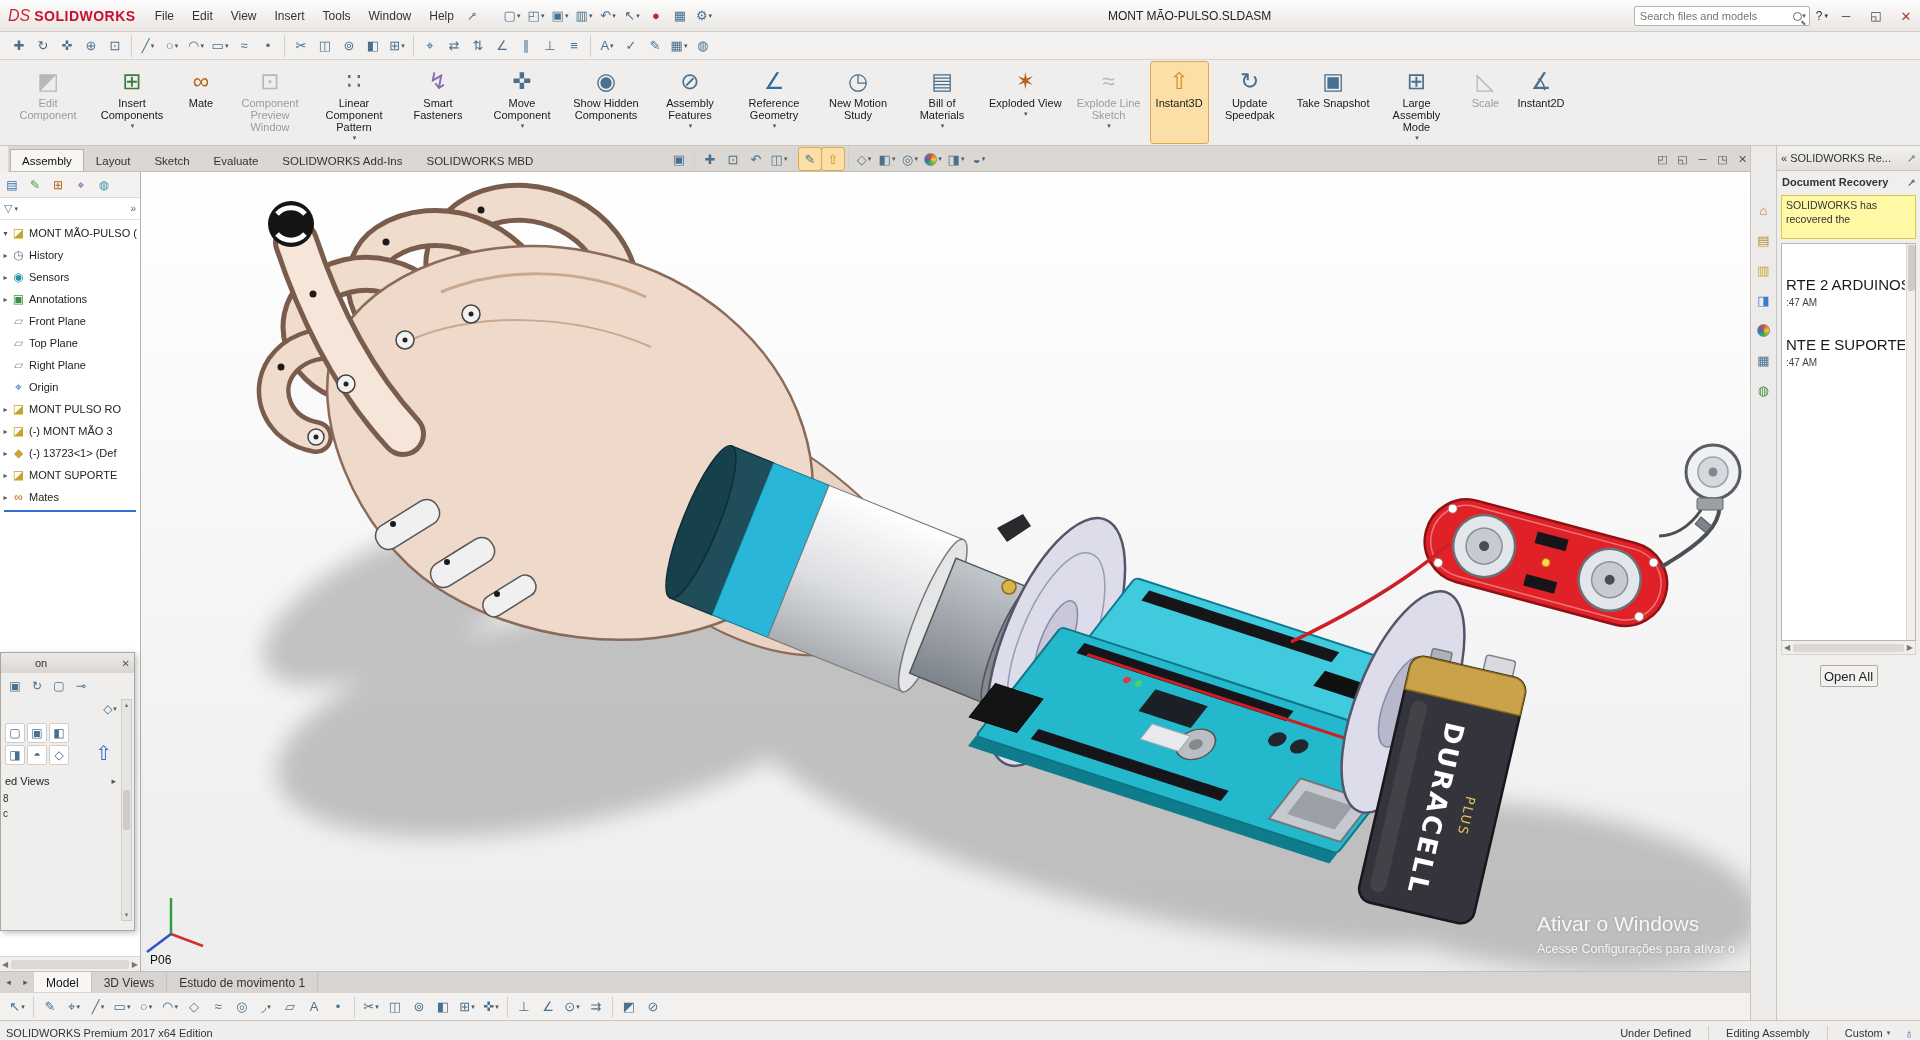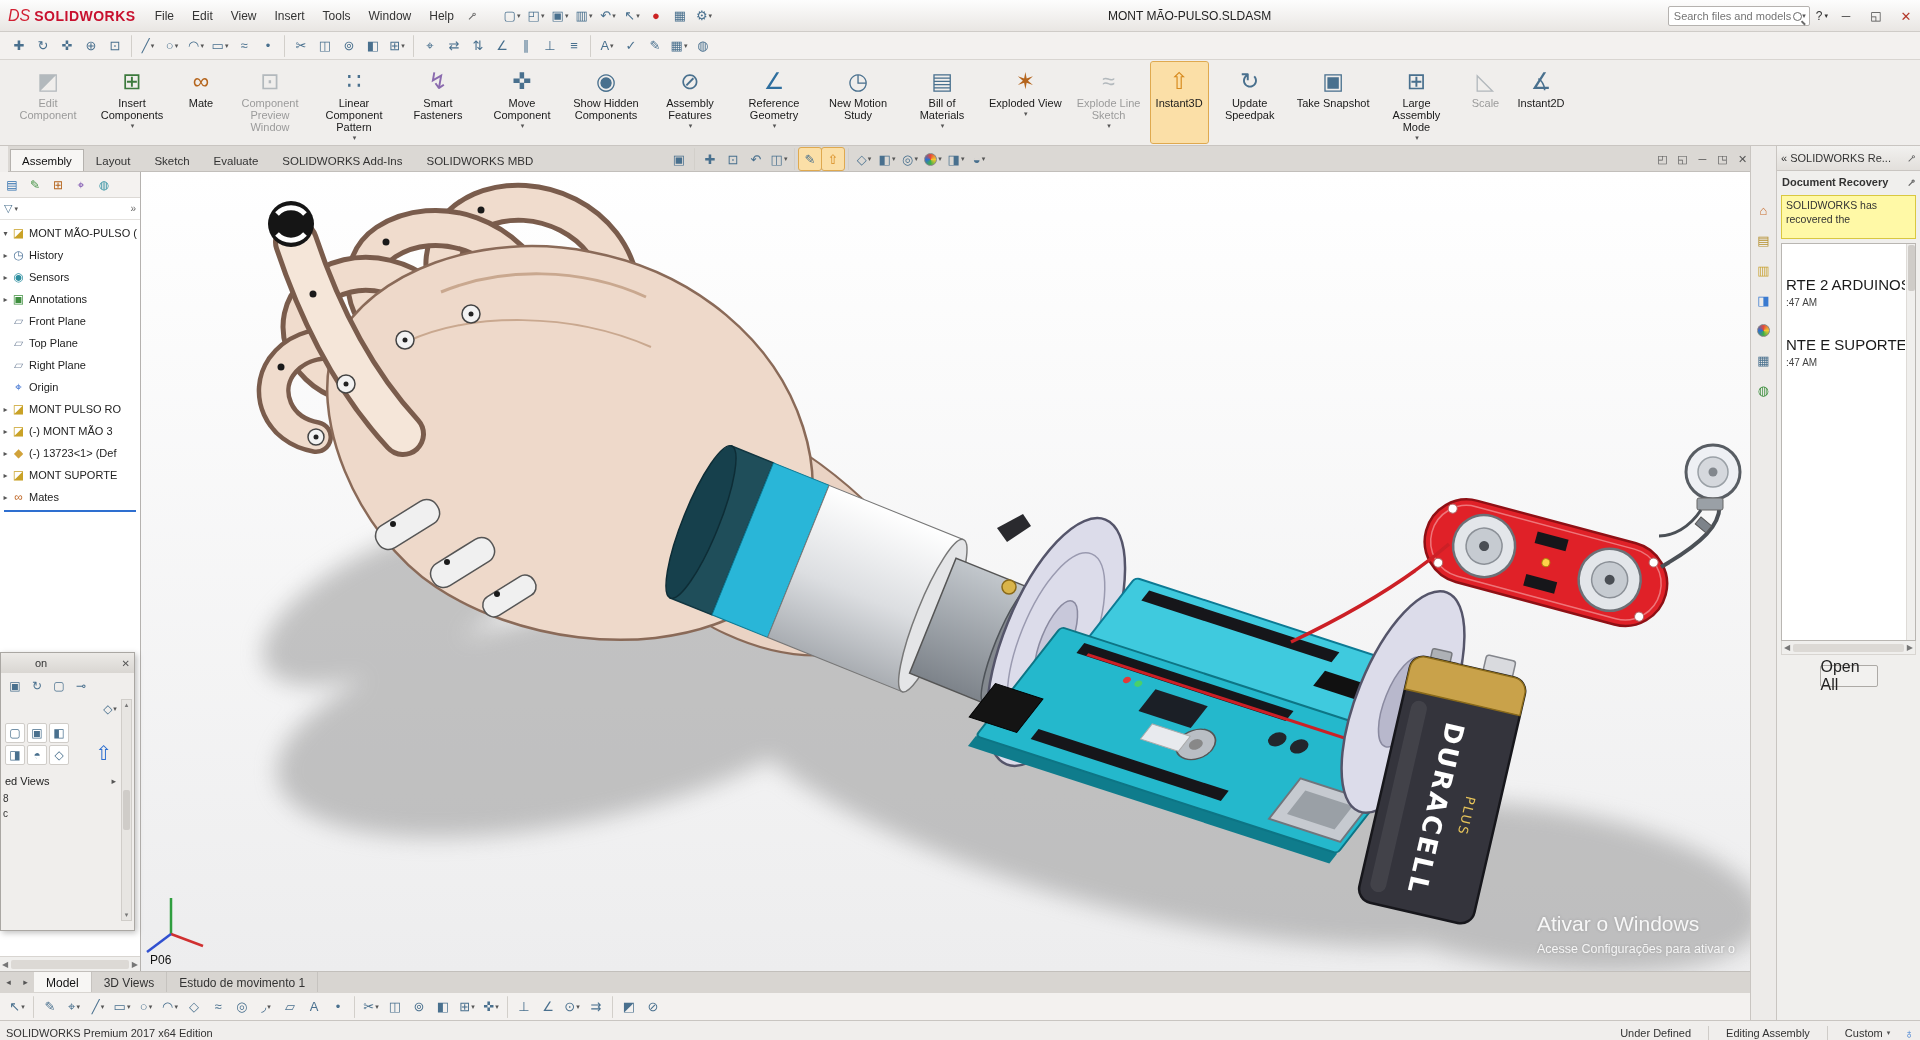--- a/index.html
+++ b/index.html
@@ -27,21 +27,21 @@
   .brand{display:flex;align-items:center;gap:4px;padding:0 10px 0 8px;}
   .brand .ds{color:#d11f32;font-style:italic;font-weight:normal;font-size:16px;}
   .brand .bn{color:#c8102e;font-weight:bold;font-size:14px;letter-spacing:.5px;}
   .menubar{display:flex;align-items:center;}
   .menu-item{padding:4px 9px;font-size:12px;color:#333;cursor:default;}
   .tb-pin{margin:0 10px 0 4px;font-size:12px;}
   .menu-toolbar{display:flex;align-items:center;gap:2px;margin-left:14px;}
   .doc-title{position:absolute;left:1108px;top:0;height:32px;display:flex;align-items:center;
     font-size:12px;color:#222;}
   .tb-right{position:absolute;right:0;top:0;height:32px;display:flex;align-items:center;gap:6px;padding-right:2px;}
-  .searchbox{width:142px;height:20px;background:#fff;border:1px solid #b5b2af;border-radius:2px;
+  .searchbox{width:176px;height:20px;background:#fff;border:1px solid #b5b2af;border-radius:2px;
     display:flex;align-items:center;padding:0 3px;}
   .searchbox input{flex:1;border:0;outline:0;font-size:11px;font-family:inherit;color:#444;min-width:0;background:transparent;}
   .mag{width:9px;height:9px;border:1.5px solid #6a6a6a;border-radius:50%;position:relative;flex:none;}
   .mag::after{content:"";position:absolute;width:5px;height:1.5px;background:#6a6a6a;
     transform:rotate(45deg);left:7px;top:9px;}
   .helpbtn{font-size:12px;color:#333;display:flex;align-items:center;gap:2px;}
   .winbtn{width:24px;height:24px;display:flex;align-items:center;justify-content:center;
     font-size:12px;color:#444;}
   [data-name="close-window-button"]{color:#b3392b;font-size:13px;}
 
@@ -142,21 +142,21 @@
   .tp-list{margin:2px 4px 0;background:#fff;border:1px solid #b9b6b2;flex:none;height:398px;
     position:relative;padding:4px 10px 4px 4px;overflow:hidden;}
   .tp-file-name{font-size:15px;color:#1a1a1a;white-space:nowrap;overflow:hidden;margin-top:28px;}
   .tp-file-time{font-size:10px;color:#444;margin-top:4px;}
   .tp-vscroll{position:absolute;right:0;top:0;width:9px;height:100%;background:#f0efed;border-left:1px solid #dedbd7;}
   .tp-vscroll .thumb{width:7px;height:46px;background:#cfccc8;margin:1px auto;border-radius:2px;}
   .tp-hscroll{margin:0 4px;height:14px;background:#f0efed;border:1px solid #d8d5d1;border-top:0;
     display:flex;align-items:center;justify-content:space-between;font-size:8px;color:#777;padding:0 2px;}
   .tp-hscroll .thumb{flex:1;height:8px;background:#dcd9d5;margin:0 3px;border-radius:2px;}
   .openall{margin:10px auto 0;width:58px;height:22px;background:#f2f1ef;border:1px solid #adaaa6;
-    border-radius:2px;font-size:16px;display:flex;align-items:center;justify-content:center;color:#222;}
+    border-radius:2px;font-size:13px;display:flex;align-items:center;justify-content:center;color:#222;}
 
   
   .tabsrow{position:absolute;left:0;top:971px;width:1750px;height:21px;background:#d8d5d1;
     border-top:1px solid #c2bfbb;display:flex;align-items:stretch;}
   .tabnav{width:17px;display:flex;align-items:center;justify-content:center;font-size:9px;color:#555;}
   .btab{padding:3px 12px 2px;font-size:12px;color:#333;display:flex;align-items:center;
     border-right:1px solid #c6c3bf;}
   .btab[data-active="true"]{background:#f7f6f4;color:#111;}
   .sketchbar{position:absolute;left:0;top:992px;width:1750px;height:28px;background:#f3f1ef;
     border-top:1px solid #d8d5d1;display:flex;align-items:center;padding-left:6px;gap:2px;}

